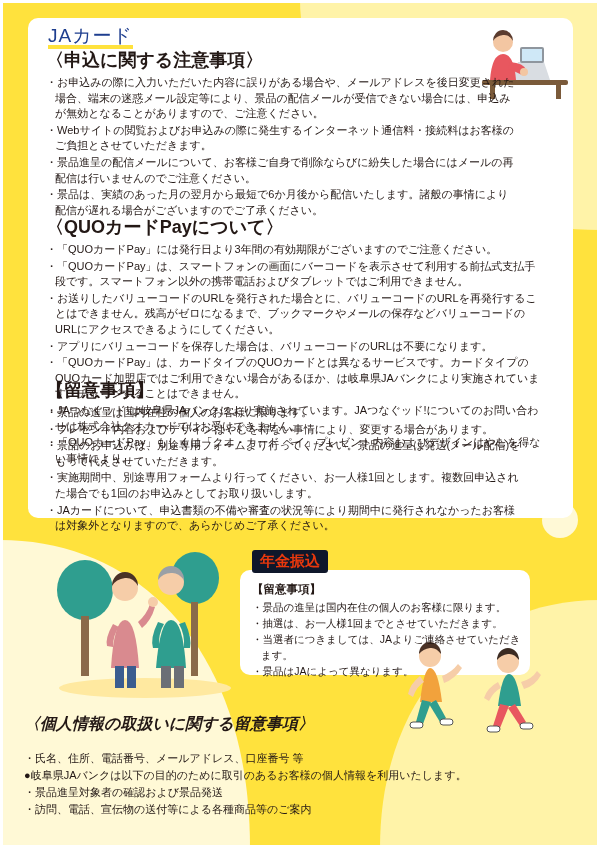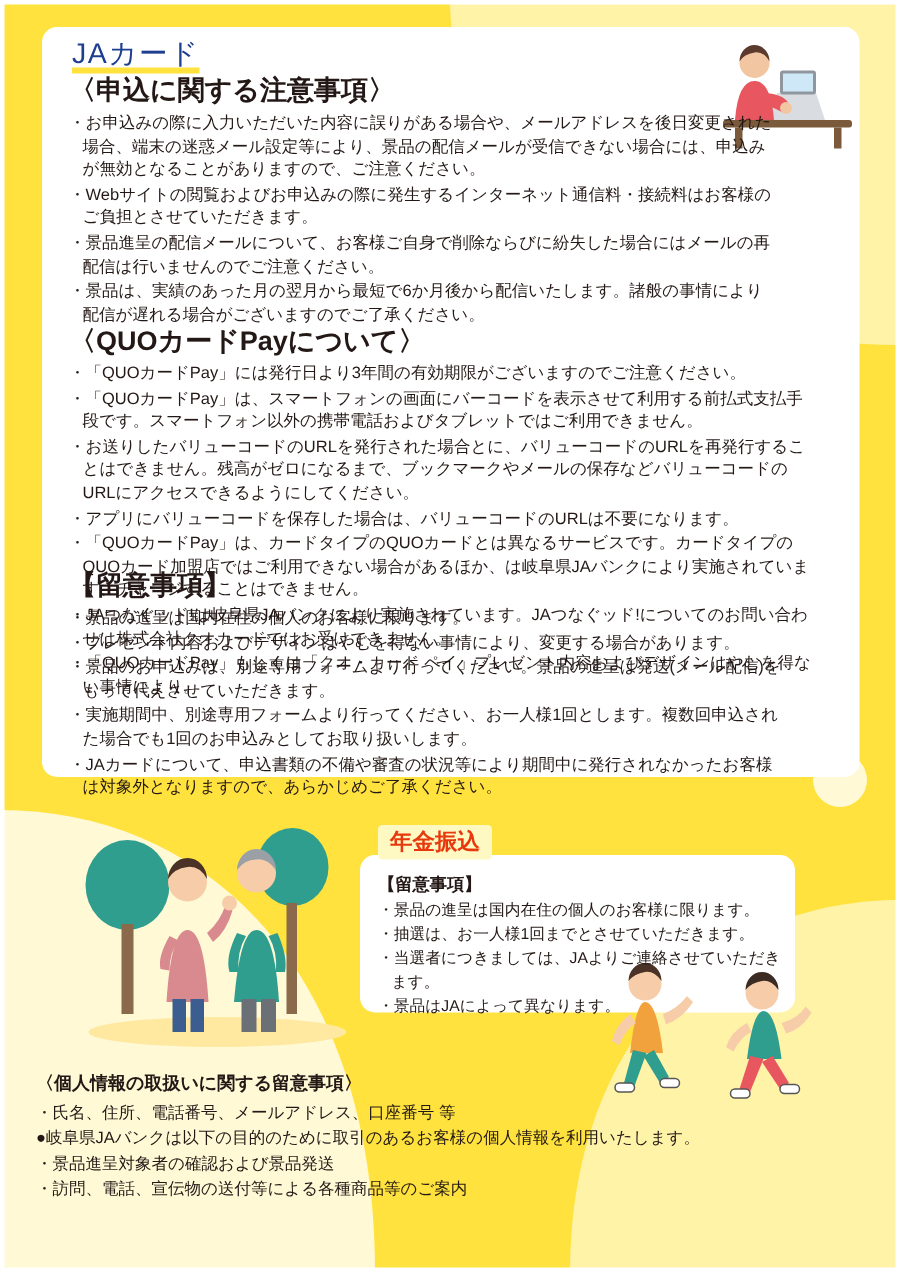--- a/index.html
+++ b/index.html
@@ -47,27 +47,27 @@
     position:absolute;left:46px;top:48px;width:470px;z-index:12;
   }
   #quo-block{position:absolute;left:46px;top:215px;width:500px;z-index:12;}
   #notes-block{position:absolute;left:46px;top:378px;width:480px;z-index:12;}
 
   
   #pension-panel{left:240px;top:570px;width:290px;height:105px;}
   #pension-title{
     position:absolute;left:252px;top:550px;z-index:14;
     font-size:15px;font-weight:bold;color:#e8380d;
-    background:#fef9c3;padding:2px 8px;border-radius:3px;
+    background:#0f172a;padding:2px 8px;border-radius:3px;
   }
   #pension-body{position:absolute;left:252px;top:582px;width:270px;z-index:14;}
   #pension-body .sec-head{font-size:11.5px;}
   #pension-body .bullets li{font-size:10.5px;line-height:1.45;}
   #privacy-block{position:absolute;left:24px;top:714px;width:552px;z-index:14;}
-  #privacy-block .sec-head{font-size:12px;margin-bottom:4px;}
+  #privacy-block .sec-head{font-size:16px;margin-bottom:16px;font-style:italic;}
   #privacy-block ul{margin:0;padding:0;list-style:none;}
   #privacy-block li{font-size:11px;line-height:1.45;padding-left:11px;text-indent:-11px;margin-bottom:1px;}
 
   
   .illus{position:absolute;z-index:11;}
 </style>
 </head>
 <body>
 
 <svg class="bg-swoosh" viewBox="0 0 600 848" preserveAspectRatio="none">

